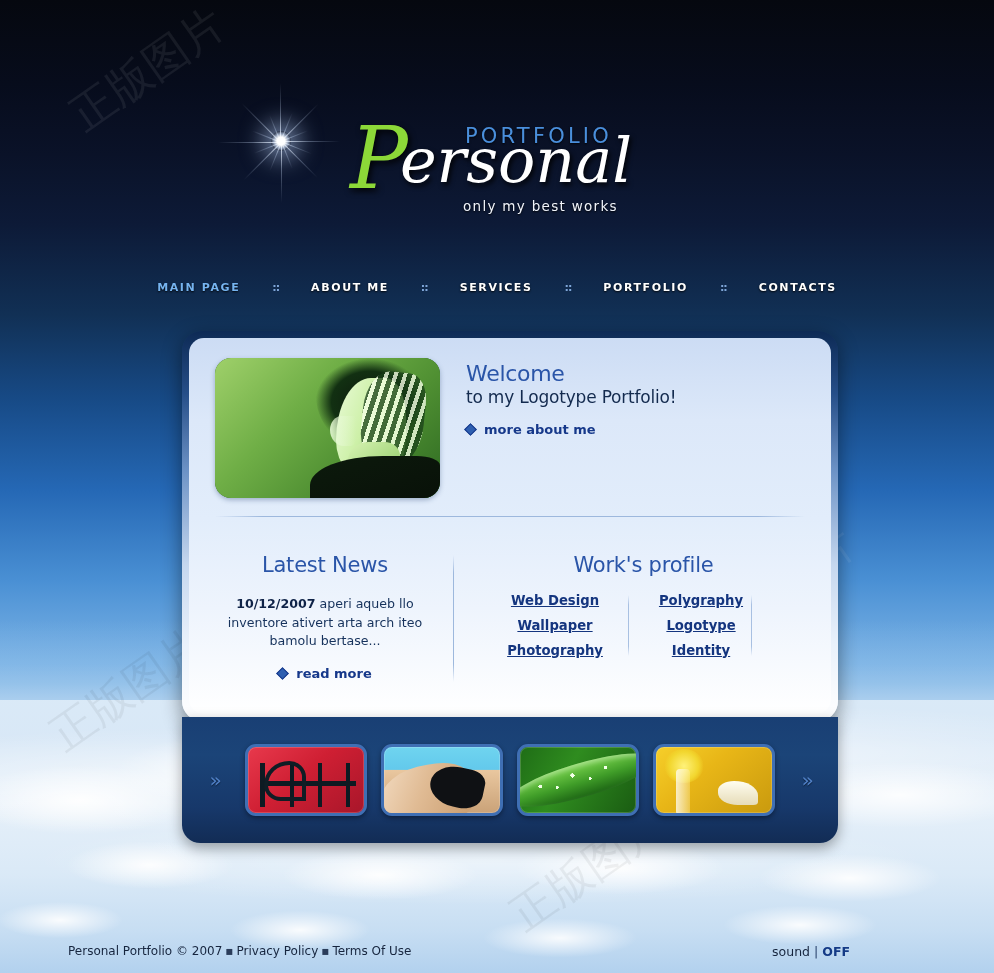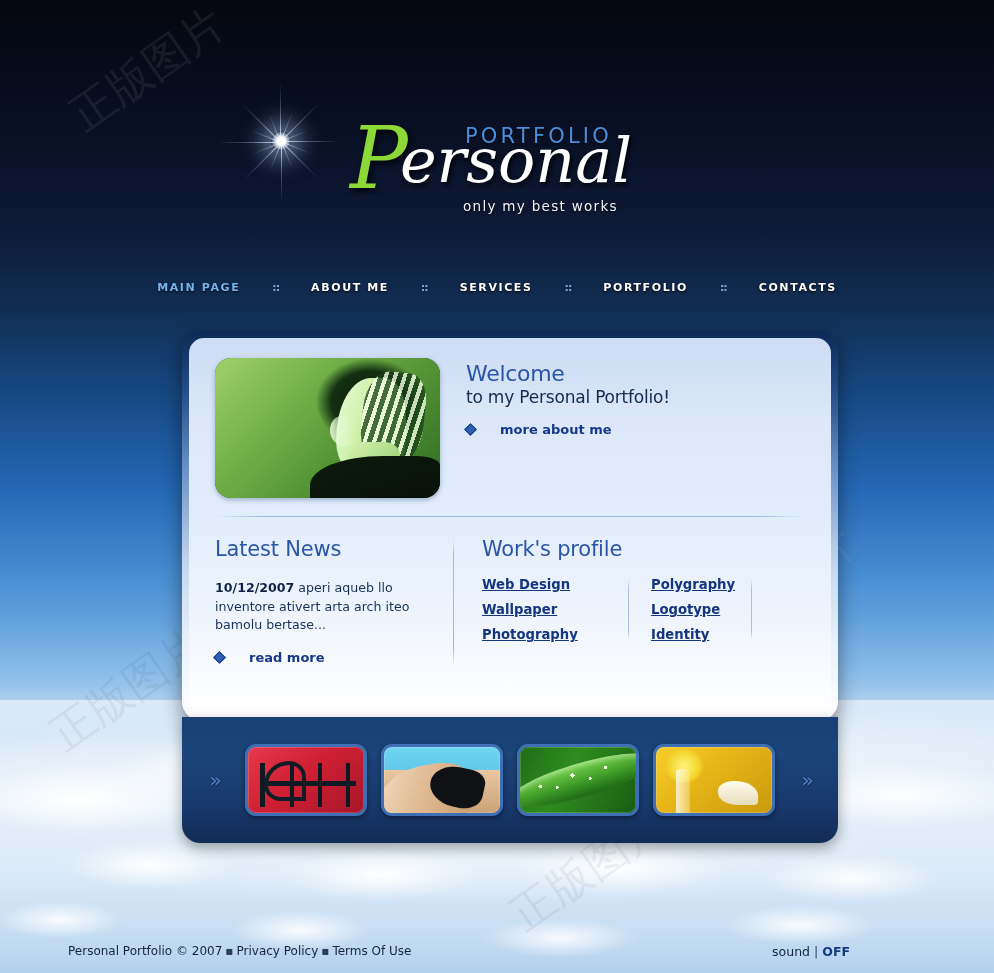--- a/index.html
+++ b/index.html
@@ -244,41 +244,41 @@
     font-family: "DejaVu Sans", sans-serif;
     font-size: 17px; color: #132a4e; margin-top: 2px; letter-spacing: -0.2px;
   }
   .h-body {
     font-family: "DejaVu Sans", sans-serif;
     font-size: 12.8px; color: #16325c; line-height: 1.42; margin-top: 16px;
   }
   .h-body u { text-decoration: underline; }
 
   .dlink {
-    display: inline-flex; align-items: center; gap: 25px;
+    display: inline-flex; align-items: center; gap: 9px;
     margin-top: 15px;
     font-family: "DejaVu Sans", sans-serif;
     font-size: 13px; font-weight: 700; color: #16388a;
     cursor: pointer;
   }
   .dia {
     width: 9px; height: 9px; flex: 0 0 auto;
     transform: rotate(45deg);
     background: #2e5fb0;
     border: 1.5px solid #16388a;
   }
 
   
   .hdiv {
     margin: 18px 0 0 0; height: 1px;
     background: linear-gradient(to right, rgba(160,190,230,0), #9db8dd 8%, #9db8dd 92%, rgba(160,190,230,0));
   }
 
   
-  .cols { display: flex; margin-top: 20px; }
+  .cols { display: flex; margin-top: 36px; text-align: center; }
   .col-news { width: 238px; padding-right: 18px; }
   .vdiv {
     width: 1px; align-self: stretch; margin-top: 2px;
     background: linear-gradient(to bottom, rgba(150,180,225,0), #9db8dd 14%, #9db8dd 86%, rgba(150,180,225,0));
   }
   .col-works { flex: 1; padding-left: 28px; }
 
   .sec-title {
     font-family: "DejaVu Sans", sans-serif;
     font-size: 21px; color: #2a55a8; font-weight: 400; letter-spacing: -0.2px;
@@ -506,21 +506,21 @@
           <div class="hair"></div>
           <div class="face"></div>
           <div class="locks"></div>
           <div class="nose"></div>
           <div class="neck"></div>
           <div class="shoulder"></div>
         </div>
 
         <div class="hero-text">
           <div class="h-welcome">Welcome</div>
-          <div class="h-sub">to my Personal Portfolio!</div>
+          <div class="h-sub">to my Logotype Portfolio!</div>
           <div class="dlink">
             <span class="dia"></span>
             <span>more about me</span>
           </div>
         </div>
       </div>
 
       <div class="hdiv"></div>
 
       <div class="cols">

